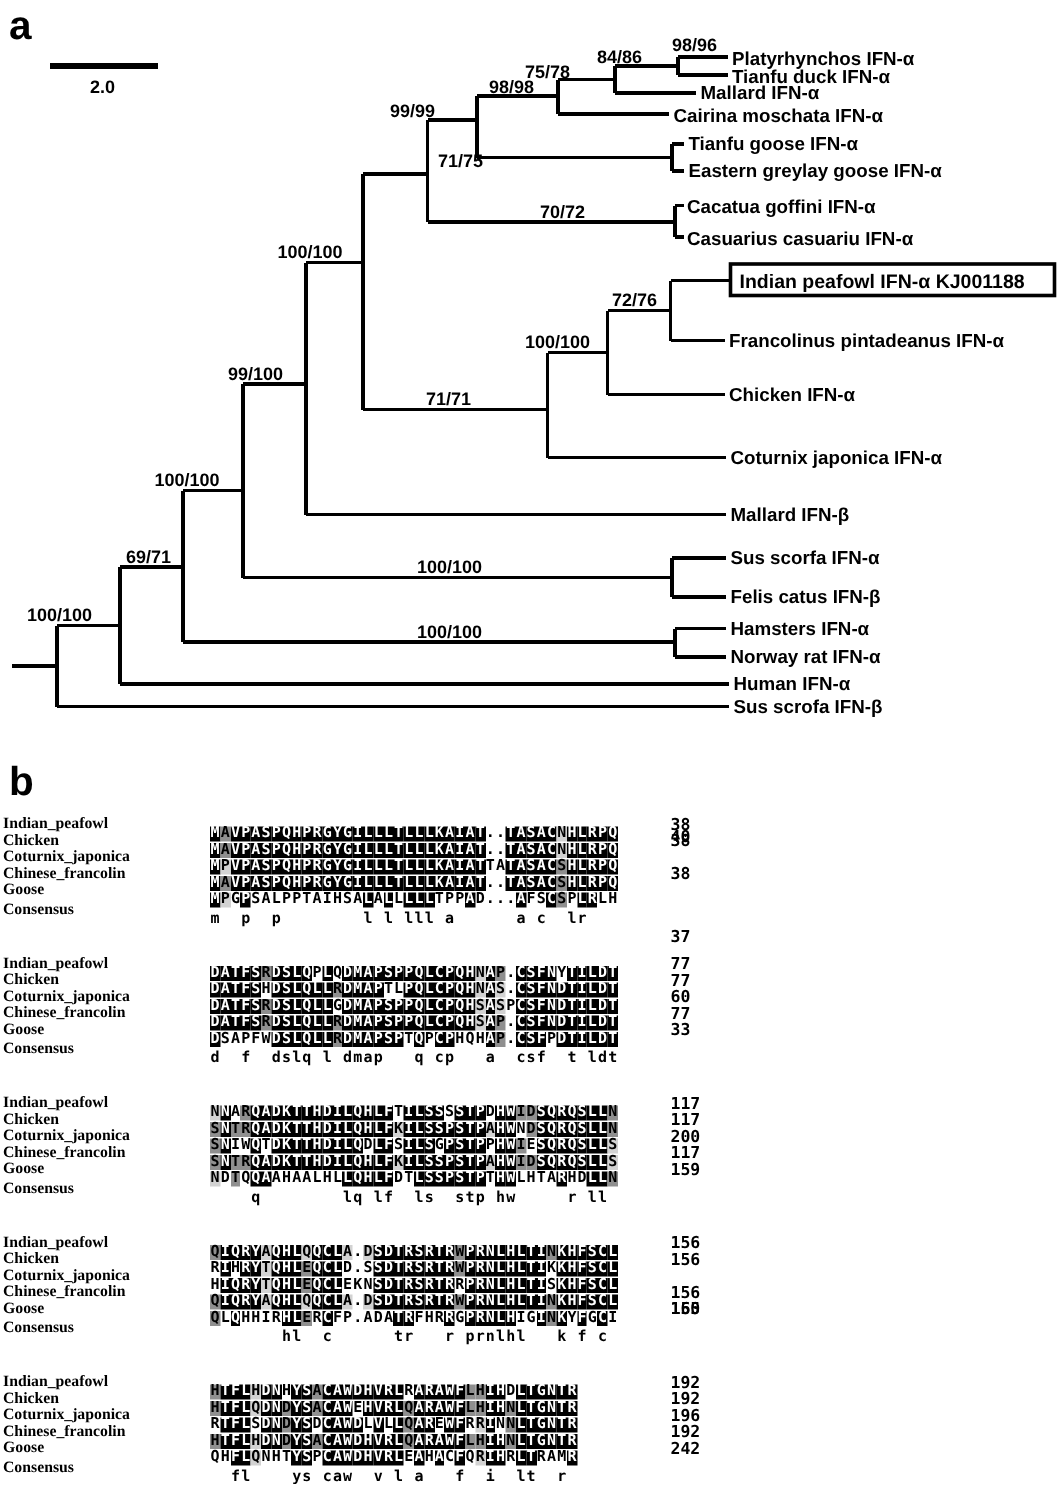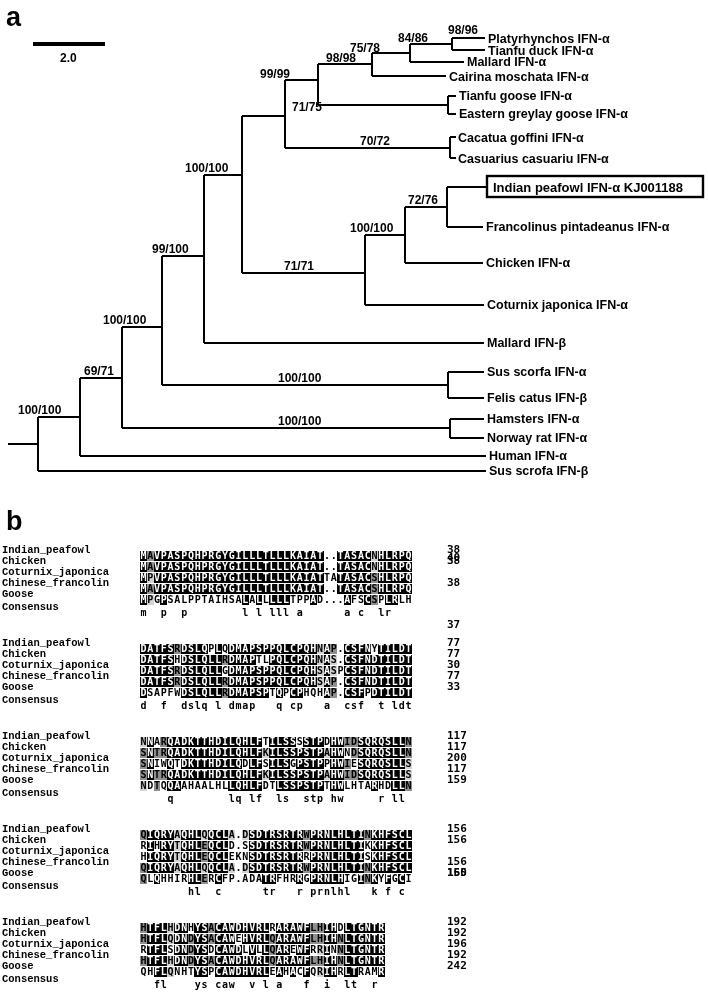--- a/index.html
+++ b/index.html
@@ -5,21 +5,21 @@
   html,body{margin:0;padding:0;background:#fff;}
   #fig{position:relative;width:708px;height:994px;background:#fff;overflow:hidden;
        font-family:"Liberation Sans",sans-serif;color:#000;}
   .panel-label{position:absolute;font-weight:bold;font-size:27px;font-family:"Liberation Sans",sans-serif;}
   svg text{font-family:"Liberation Sans",sans-serif;font-weight:bold;fill:#000;}
   .tip{font-size:12.5px;}
   .boot{font-size:12px;}
   .scale{font-size:12px;}
   .boxed{font-size:13px;}
   
-  .aname{position:absolute;font-family:Liberation Mono, monospace;font-weight:bold;
+  .aname{position:absolute;font-family:Liberation Serif, serif;font-weight:bold;
          font-size:10.5px;line-height:10px;white-space:pre;}
   .aseq{position:absolute;left:140px;white-space:nowrap;height:10px;}
   .aseq span{display:inline-block;width:6.8px;height:10px;line-height:10px;text-align:center;
              font-family:"DejaVu Sans Mono",monospace;font-weight:bold;font-size:10px;}
   .anum{position:absolute;left:447px;font-family:"DejaVu Sans Mono",monospace;font-weight:bold;
         font-size:11px;line-height:10px;}
   .s3{background:#000;color:#fff;}
   .s2{background:#8f8f8f;color:#000;}
   .s1{background:#d2d2d2;color:#000;}
   .s0{background:transparent;color:#000;}
@@ -106,21 +106,21 @@
       <div class="aname" style="left: 2px; top: 602px;">Consensus</div>
       <div class="aseq" style="left: 140px; top: 602px;"><span class="s0">m</span><span class="s0"> </span><span class="s0"> </span><span class="s0">p</span><span class="s0"> </span><span class="s0"> </span><span class="s0">p</span><span class="s0"> </span><span class="s0"> </span><span class="s0"> </span><span class="s0"> </span><span class="s0"> </span><span class="s0"> </span><span class="s0"> </span><span class="s0"> </span><span class="s0">l</span><span class="s0"> </span><span class="s0">l</span><span class="s0"> </span><span class="s0">l</span><span class="s0">l</span><span class="s0">l</span><span class="s0"> </span><span class="s0">a</span><span class="s0"> </span><span class="s0"> </span><span class="s0"> </span><span class="s0"> </span><span class="s0"> </span><span class="s0"> </span><span class="s0">a</span><span class="s0"> </span><span class="s0">c</span><span class="s0"> </span><span class="s0"> </span><span class="s0">l</span><span class="s0">r</span><span class="s0"> </span><span class="s0"> </span><span class="s0"> </span></div>
       <div class="aname" style="left: 2px; top: 638px;">Indian_peafowl</div>
       <div class="aseq" style="left: 140px; top: 638px;"><span class="s3">D</span><span class="s3">A</span><span class="s3">T</span><span class="s3">F</span><span class="s3">S</span><span class="s2">R</span><span class="s3">D</span><span class="s3">S</span><span class="s3">L</span><span class="s3">Q</span><span class="s0">P</span><span class="s3">L</span><span class="s0">Q</span><span class="s3">D</span><span class="s3">M</span><span class="s3">A</span><span class="s3">P</span><span class="s3">S</span><span class="s3">P</span><span class="s3">P</span><span class="s3">Q</span><span class="s3">L</span><span class="s3">C</span><span class="s3">P</span><span class="s3">Q</span><span class="s3">H</span><span class="s1">N</span><span class="s3">A</span><span class="s2">P</span><span class="s0">.</span><span class="s3">C</span><span class="s3">S</span><span class="s3">F</span><span class="s3">N</span><span class="s0">Y</span><span class="s3">T</span><span class="s3">I</span><span class="s3">L</span><span class="s3">D</span><span class="s3">T</span></div>
       <div class="anum" style="left: 447px; top: 638px;">77</div>
       <div class="aname" style="left: 2px; top: 649px;">Chicken</div>
       <div class="aseq" style="left: 140px; top: 649px;"><span class="s3">D</span><span class="s3">A</span><span class="s3">T</span><span class="s3">F</span><span class="s3">S</span><span class="s0">H</span><span class="s3">D</span><span class="s3">S</span><span class="s3">L</span><span class="s3">Q</span><span class="s3">L</span><span class="s3">L</span><span class="s2">R</span><span class="s3">D</span><span class="s3">M</span><span class="s3">A</span><span class="s3">P</span><span class="s0">T</span><span class="s0">L</span><span class="s3">P</span><span class="s3">Q</span><span class="s3">L</span><span class="s3">C</span><span class="s3">P</span><span class="s3">Q</span><span class="s3">H</span><span class="s1">N</span><span class="s3">A</span><span class="s1">S</span><span class="s0">.</span><span class="s3">C</span><span class="s3">S</span><span class="s3">F</span><span class="s3">N</span><span class="s3">D</span><span class="s3">T</span><span class="s3">I</span><span class="s3">L</span><span class="s3">D</span><span class="s3">T</span></div>
       <div class="anum" style="left: 447px; top: 649px;">77</div>
       <div class="aname" style="left: 2px; top: 660px;">Coturnix_japonica</div>
       <div class="aseq" style="left: 140px; top: 660px;"><span class="s3">D</span><span class="s3">A</span><span class="s3">T</span><span class="s3">F</span><span class="s3">S</span><span class="s2">R</span><span class="s3">D</span><span class="s3">S</span><span class="s3">L</span><span class="s3">Q</span><span class="s3">L</span><span class="s3">L</span><span class="s0">G</span><span class="s3">D</span><span class="s3">M</span><span class="s3">A</span><span class="s3">P</span><span class="s3">S</span><span class="s3">P</span><span class="s3">P</span><span class="s3">Q</span><span class="s3">L</span><span class="s3">C</span><span class="s3">P</span><span class="s3">Q</span><span class="s3">H</span><span class="s1">S</span><span class="s3">A</span><span class="s1">S</span><span class="s0">P</span><span class="s3">C</span><span class="s3">S</span><span class="s3">F</span><span class="s3">N</span><span class="s3">D</span><span class="s3">T</span><span class="s3">I</span><span class="s3">L</span><span class="s3">D</span><span class="s3">T</span></div>
-      <div class="anum" style="left: 447px; top: 660px;">30</div>
+      <div class="anum" style="left: 447px; top: 660px;">60</div>
       <div class="aname" style="left: 2px; top: 671px;">Chinese_francolin</div>
       <div class="aseq" style="left: 140px; top: 671px;"><span class="s3">D</span><span class="s3">A</span><span class="s3">T</span><span class="s3">F</span><span class="s3">S</span><span class="s2">R</span><span class="s3">D</span><span class="s3">S</span><span class="s3">L</span><span class="s3">Q</span><span class="s3">L</span><span class="s3">L</span><span class="s2">R</span><span class="s3">D</span><span class="s3">M</span><span class="s3">A</span><span class="s3">P</span><span class="s3">S</span><span class="s3">P</span><span class="s3">P</span><span class="s3">Q</span><span class="s3">L</span><span class="s3">C</span><span class="s3">P</span><span class="s3">Q</span><span class="s3">H</span><span class="s1">S</span><span class="s3">A</span><span class="s2">P</span><span class="s0">.</span><span class="s3">C</span><span class="s3">S</span><span class="s3">F</span><span class="s3">N</span><span class="s3">D</span><span class="s3">T</span><span class="s3">I</span><span class="s3">L</span><span class="s3">D</span><span class="s3">T</span></div>
       <div class="anum" style="left: 447px; top: 671px;">77</div>
       <div class="aname" style="left: 2px; top: 682px;">Goose</div>
       <div class="aseq" style="left: 140px; top: 682px;"><span class="s3">D</span><span class="s0">S</span><span class="s0">A</span><span class="s0">P</span><span class="s0">F</span><span class="s0">W</span><span class="s3">D</span><span class="s3">S</span><span class="s3">L</span><span class="s3">Q</span><span class="s3">L</span><span class="s3">L</span><span class="s2">R</span><span class="s3">D</span><span class="s3">M</span><span class="s3">A</span><span class="s3">P</span><span class="s3">S</span><span class="s3">P</span><span class="s0">T</span><span class="s3">Q</span><span class="s0">P</span><span class="s3">C</span><span class="s3">P</span><span class="s0">H</span><span class="s0">Q</span><span class="s0">H</span><span class="s3">A</span><span class="s2">P</span><span class="s0">.</span><span class="s3">C</span><span class="s3">S</span><span class="s3">F</span><span class="s0">P</span><span class="s3">D</span><span class="s3">T</span><span class="s3">I</span><span class="s3">L</span><span class="s3">D</span><span class="s3">T</span></div>
       <div class="anum" style="left: 447px; top: 682px;">33</div>
       <div class="aname" style="left: 2px; top: 695px;">Consensus</div>
       <div class="aseq" style="left: 140px; top: 695px;"><span class="s0">d</span><span class="s0"> </span><span class="s0"> </span><span class="s0">f</span><span class="s0"> </span><span class="s0"> </span><span class="s0">d</span><span class="s0">s</span><span class="s0">l</span><span class="s0">q</span><span class="s0"> </span><span class="s0">l</span><span class="s0"> </span><span class="s0">d</span><span class="s0">m</span><span class="s0">a</span><span class="s0">p</span><span class="s0"> </span><span class="s0"> </span><span class="s0"> </span><span class="s0">q</span><span class="s0"> </span><span class="s0">c</span><span class="s0">p</span><span class="s0"> </span><span class="s0"> </span><span class="s0"> </span><span class="s0">a</span><span class="s0"> </span><span class="s0"> </span><span class="s0">c</span><span class="s0">s</span><span class="s0">f</span><span class="s0"> </span><span class="s0"> </span><span class="s0">t</span><span class="s0"> </span><span class="s0">l</span><span class="s0">d</span><span class="s0">t</span></div>
       <div class="aname" style="left: 2px; top: 731px;">Indian_peafowl</div>
       <div class="aseq" style="left: 140px; top: 731px;"><span class="s1">N</span><span class="s3">N</span><span class="s0">A</span><span class="s2">R</span><span class="s3">Q</span><span class="s3">A</span><span class="s3">D</span><span class="s3">K</span><span class="s3">T</span><span class="s3">T</span><span class="s3">H</span><span class="s3">D</span><span class="s3">I</span><span class="s3">L</span><span class="s3">Q</span><span class="s3">H</span><span class="s3">L</span><span class="s3">F</span><span class="s0">T</span><span class="s3">I</span><span class="s3">L</span><span class="s3">S</span><span class="s3">S</span><span class="s0">S</span><span class="s3">S</span><span class="s3">T</span><span class="s3">P</span><span class="s0">D</span><span class="s3">H</span><span class="s3">W</span><span class="s2">I</span><span class="s2">D</span><span class="s3">S</span><span class="s3">Q</span><span class="s3">R</span><span class="s3">Q</span><span class="s3">S</span><span class="s3">L</span><span class="s3">L</span><span class="s2">N</span></div>

